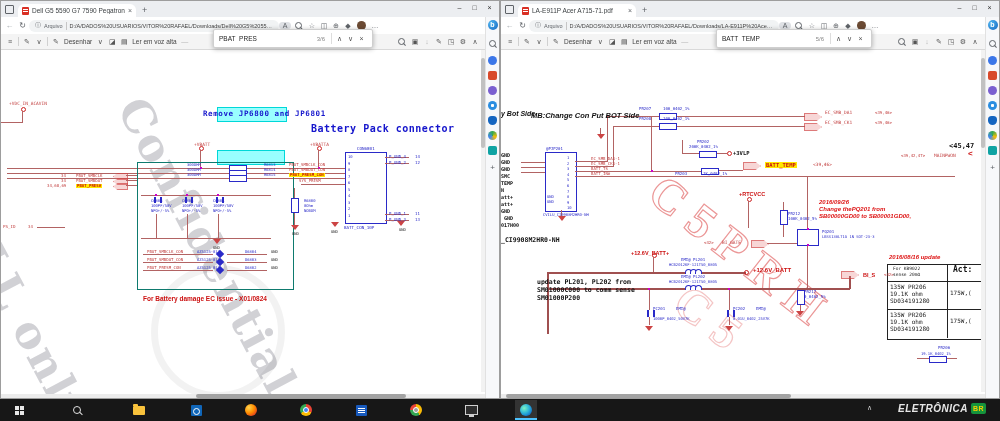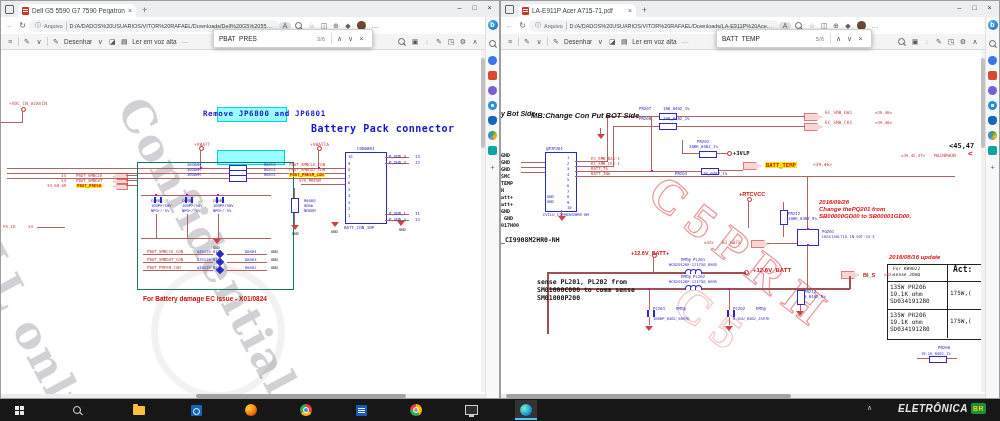--- a/index.html
+++ b/index.html
@@ -574,21 +574,21 @@
           <span class="L kb" style="left: 448px; top: 86px; font-size: 7px; margin-top: 7px;">&lt;45,47</span>
           <span class="L r" style="left: 400px; top: 104px; font-size: 4px;">&lt;39,42,47&gt;</span>
           <span class="L r" style="left: 433px; top: 104px; font-size: 4.5px;">MAINPWON</span>
           <span class="L rb" style="left: 467px; top: 100px; font-size: 8px;">&lt;</span>
           <span class="L rb" style="left: 130px; top: 200px; font-size: 5.5px;">+12.6V_BATT+</span>
           <span class="L b" style="left: 180px; top: 208px; font-size: 4px;">EMI@ PL201</span>
           <span class="L b" style="left: 168px; top: 213px; font-size: 3.8px;">HCB2012KF-121T50_0805</span>
           <span class="L b" style="left: 180px; top: 225px; font-size: 4px;">EMI@ PL202</span>
           <span class="L b" style="left: 168px; top: 230px; font-size: 3.8px;">HCB2012KF-121T50_0805</span>
           <span class="L rb" style="left: 252px; top: 217px; font-size: 6px;">+12.6V_BATT</span>
-          <span class="L kb" style="left: 36px; top: 229px; font-size: 6.5px;">sense PL201, PL202 from</span>
+          <span class="L kb" style="left: 36px; top: 229px; font-size: 6.5px;">update PL201, PL202 from</span>
           <span class="L kb" style="left: 36px; top: 237px; font-size: 6.5px;">SM01000C000 to comm sense</span>
           <span class="L kb" style="left: 36px; top: 245px; font-size: 6.5px;">SM01000P200</span>
           <span class="L b" style="left: 152px; top: 257px; font-size: 4px;">PC201</span>
           <span class="L b" style="left: 175px; top: 257px; font-size: 4px;">EMI@</span>
           <span class="L b" style="left: 152px; top: 267px; font-size: 3.8px;">1000P_0402_50V7K</span>
           <span class="L b" style="left: 232px; top: 257px; font-size: 4px;">PC202</span>
           <span class="L b" style="left: 255px; top: 257px; font-size: 4px;">EMI@</span>
           <span class="L b" style="left: 232px; top: 267px; font-size: 3.8px;">0.01U_0402_25V7K</span>
           <span class="L rb" style="left: 362px; top: 222px; font-size: 5.5px;">BI_S</span>
           <span class="L r" style="left: 383px; top: 223px; font-size: 4px;">&lt;42&gt;</span>

